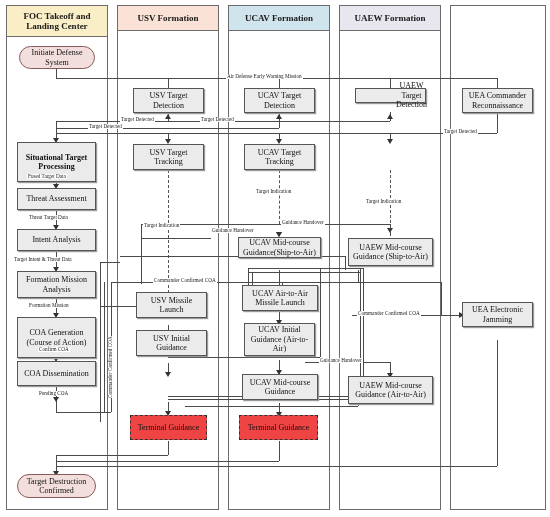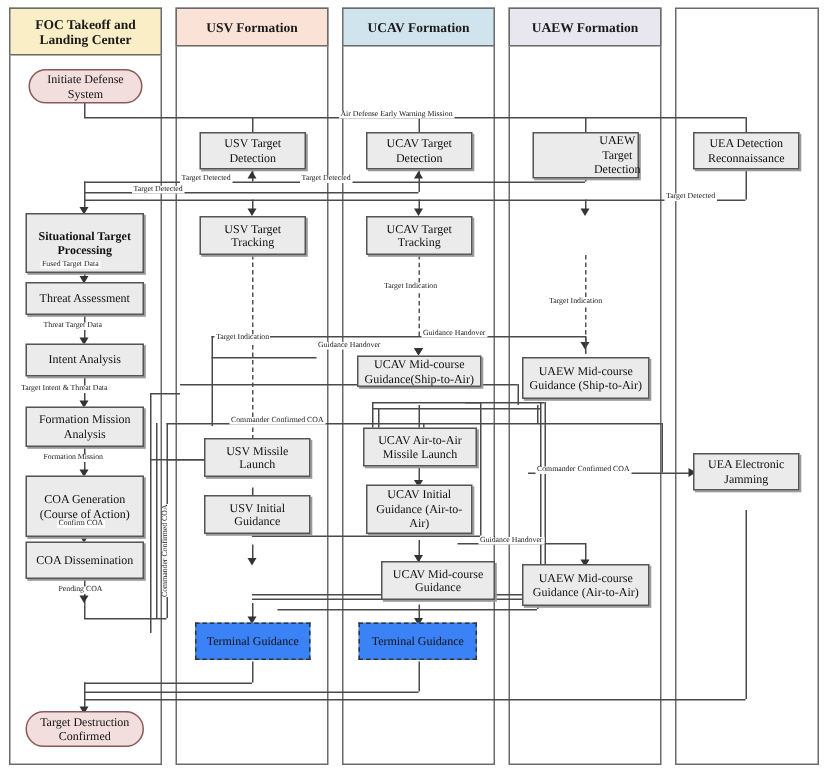--- a/index.html
+++ b/index.html
@@ -11,21 +11,21 @@
   .lane-header{position:absolute;border:1px solid #6b6b6b;box-sizing:border-box;
     display:flex;align-items:center;justify-content:center;text-align:center;
     font-weight:bold;font-size:9px;line-height:1.15;color:#1a1a1a;}
 
   
   .node{position:absolute;box-sizing:border-box;display:flex;align-items:center;
     justify-content:center;text-align:center;font-size:8px;line-height:1.18;
     color:#111;padding:1px 2px;}
   .proc{background:#ebebeb;border:1.4px solid #555;box-shadow:1.2px 1.2px 0 #9a9a9a;}
   .term{background:#f3dede;border:1.2px solid #8a5a5a;border-radius:14px;}
-  .dashed{background:#3b82f6;border:1.4px dashed #333;}
+  .dashed{background:#ef4444;border:1.4px dashed #333;}
 
   
   .h{position:absolute;height:0;border-top:1px solid #4a4a4a;}
   .v{position:absolute;width:0;border-left:1px solid #4a4a4a;}
   .vd{position:absolute;width:0;border-left:1.2px dashed #555;}
   .arw{position:absolute;width:0;height:0;}
   .arw-d{border-left:3.2px solid transparent;border-right:3.2px solid transparent;border-top:5px solid #333;}
   .arw-r{border-top:3.2px solid transparent;border-bottom:3.2px solid transparent;border-left:5px solid #333;}
   .arw-u{border-left:3.2px solid transparent;border-right:3.2px solid transparent;border-bottom:5px solid #333;}
 
@@ -191,28 +191,28 @@
   <div class="node proc" style="left:133px;top:144px;width:71px;height:26px;">USV Target Tracking</div>
   <div class="node proc" style="left:136px;top:292px;width:71px;height:26px;">USV  Missile Launch</div>
   <div class="node proc" style="left:136px;top:330px;width:71px;height:26px;">USV  Initial Guidance</div>
   <div class="node dashed" style="left:130px;top:415px;width:77px;height:25px;">Terminal Guidance</div>
 
   <div class="node proc" style="left:244px;top:88px;width:71px;height:25px;">UCAV Target Detection</div>
   <div class="node proc" style="left:244px;top:144px;width:71px;height:26px;">UCAV Target Tracking</div>
   <div class="node proc" style="left:238px;top:237px;width:83px;height:21px;">UCAV Mid-course Guidance(Ship-to-Air)</div>
   <div class="node proc" style="left:242px;top:285px;width:76px;height:26px;">UCAV Air-to-Air Missile Launch</div>
   <div class="node proc" style="left:244px;top:323px;width:71px;height:33px;">UCAV Initial Guidance (Air-to-Air)</div>
-  <div class="node proc" style="left:242px;top:374px;width:76px;height:26px;margin-left:12px;">UCAV  Mid-course Guidance</div>
+  <div class="node proc" style="left:242px;top:374px;width:76px;height:26px;">UCAV  Mid-course Guidance</div>
   <div class="node dashed" style="left:239px;top:415px;width:79px;height:25px;">Terminal Guidance</div>
 
-  <div class="node proc" style="left:355px;top:88px;width:71px;height:31px;padding-left:44px;">UAEW Target Detection</div>
+  <div class="node proc" style="left:355px;top:88px;width:71px;height:15px;padding-left:44px;">UAEW Target Detection</div>
   <div class="node proc" style="left:348px;top:238px;width:85px;height:28px;">UAEW Mid-course Guidance (Ship-to-Air)</div>
   <div class="node proc" style="left:348px;top:376px;width:85px;height:28px;">UAEW Mid-course Guidance (Air-to-Air)</div>
 
-  <div class="node proc" style="left:462px;top:88px;width:71px;height:25px;">UEA Detection Reconnaissance</div>
+  <div class="node proc" style="left:462px;top:88px;width:71px;height:25px;">UEA Commander Reconnaissance</div>
   <div class="node proc" style="left:462px;top:302px;width:71px;height:25px;">UEA Electronic Jamming</div>
 
   <div class="elabel" style="left:226px;top:74px;">Air Defense Early Warning Mission</div>
 
   <div class="elabel" style="left:200px;top:117px;">Target Detected</div>
   <div class="elabel" style="left:120px;top:117px;">Target Detected</div>
   <div class="elabel" style="left:88px;top:124px;">Target Detected</div>
   <div class="elabel" style="left:443px;top:129px;">Target Detected</div>
 
   <div class="elabel" style="left:27px;top:174px;">Fused Target Data</div>

